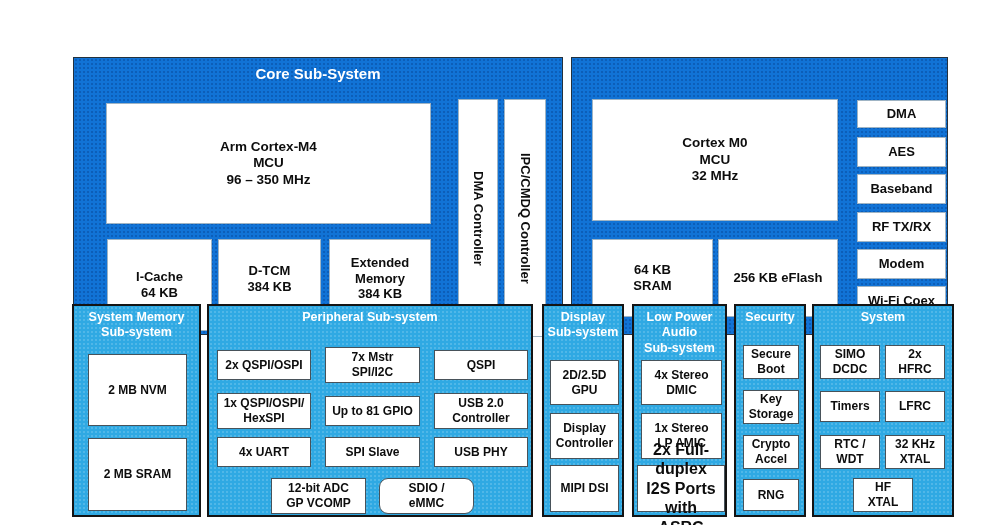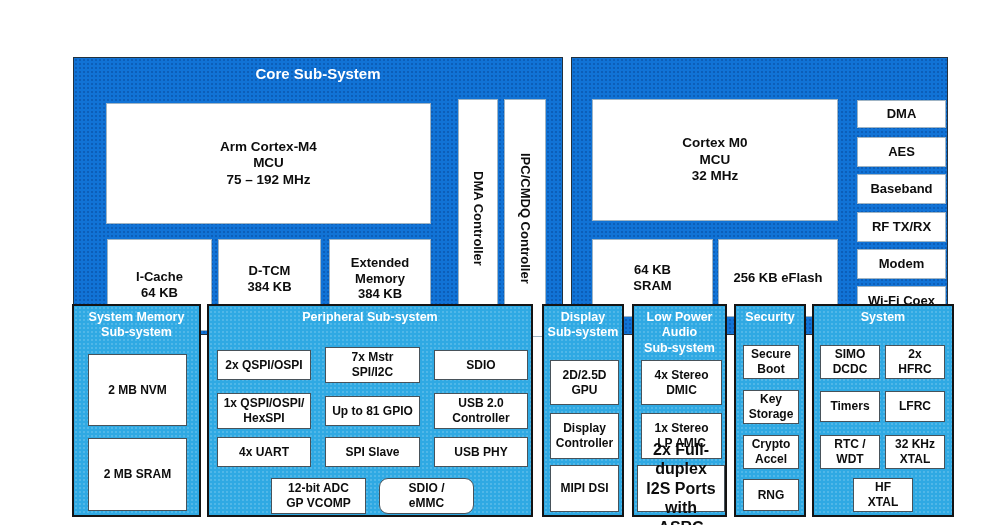--- a/index.html
+++ b/index.html
@@ -40,21 +40,21 @@
 </style>
 </head>
 <body>
 
 <div id="stage">
 
   <div class="sec sec-dark" style="left:73px; top:17px; width:490px; height:278px;">
     <div class="sec-title t-lg" style="top:7px;">Core Sub-System</div>
     <div class="wbox wb-top-big" style="left:32px; top:45px; width:325px; height:121px;">Arm Cortex-M4
 MCU
-75 – 192 MHz</div>
+96 – 350 MHz</div>
     <div class="wbox wb-top" style="left:33px; top:181px; width:105px; height:92px;">I-Cache
 64 KB</div>
     <div class="wbox wb-top" style="left:144px; top:181px; width:103px; height:79px;">D-TCM
 384 KB</div>
     <div class="wbox wb-top" style="left:255px; top:181px; width:102px; height:79px;">Extended
 Memory
 384 KB</div>
     <div class="wbox wb-top vtext" style="left:384px; top:41px; width:40px; height:238px;">DMA Controller</div>
     <div class="wbox wb-top vtext" style="left:430px; top:41px; width:42px; height:238px;">IPC/CMDQ Controller</div>
   </div>
@@ -79,21 +79,21 @@
 Sub-system</div>
     <div class="wbox wb-bot" style="left:14px; top:48px; width:99px; height:72px;">2 MB NVM</div>
     <div class="wbox wb-bot" style="left:14px; top:132px; width:99px; height:73px;">2 MB SRAM</div>
   </div>
 
   <div class="sec sec-light" style="left:207px; top:304px; width:326px; height:213px;">
     <div class="sec-title t-sm" style="top:4px;">Peripheral Sub-system</div>
     <div class="wbox wb-bot" style="left:8px; top:44px; width:94px; height:30px;">2x QSPI/OSPI</div>
     <div class="wbox wb-bot" style="left:116px; top:41px; width:95px; height:36px;">7x Mstr
 SPI/I2C</div>
-    <div class="wbox wb-bot" style="left:225px; top:44px; width:94px; height:30px;">SDIO</div>
+    <div class="wbox wb-bot" style="left:225px; top:44px; width:94px; height:30px;">QSPI</div>
     <div class="wbox wb-bot" style="left:8px; top:87px; width:94px; height:36px;">1x QSPI/OSPI/
 HexSPI</div>
     <div class="wbox wb-bot" style="left:116px; top:90px; width:95px; height:30px;">Up to 81 GPIO</div>
     <div class="wbox wb-bot" style="left:225px; top:87px; width:94px; height:36px;">USB 2.0
 Controller</div>
     <div class="wbox wb-bot" style="left:8px; top:131px; width:94px; height:30px;">4x UART</div>
     <div class="wbox wb-bot" style="left:116px; top:131px; width:95px; height:30px;">SPI Slave</div>
     <div class="wbox wb-bot" style="left:225px; top:131px; width:94px; height:30px;">USB PHY</div>
     <div class="wbox wb-bot" style="left:62px; top:172px; width:95px; height:36px;">12-bit ADC
 GP VCOMP</div>

